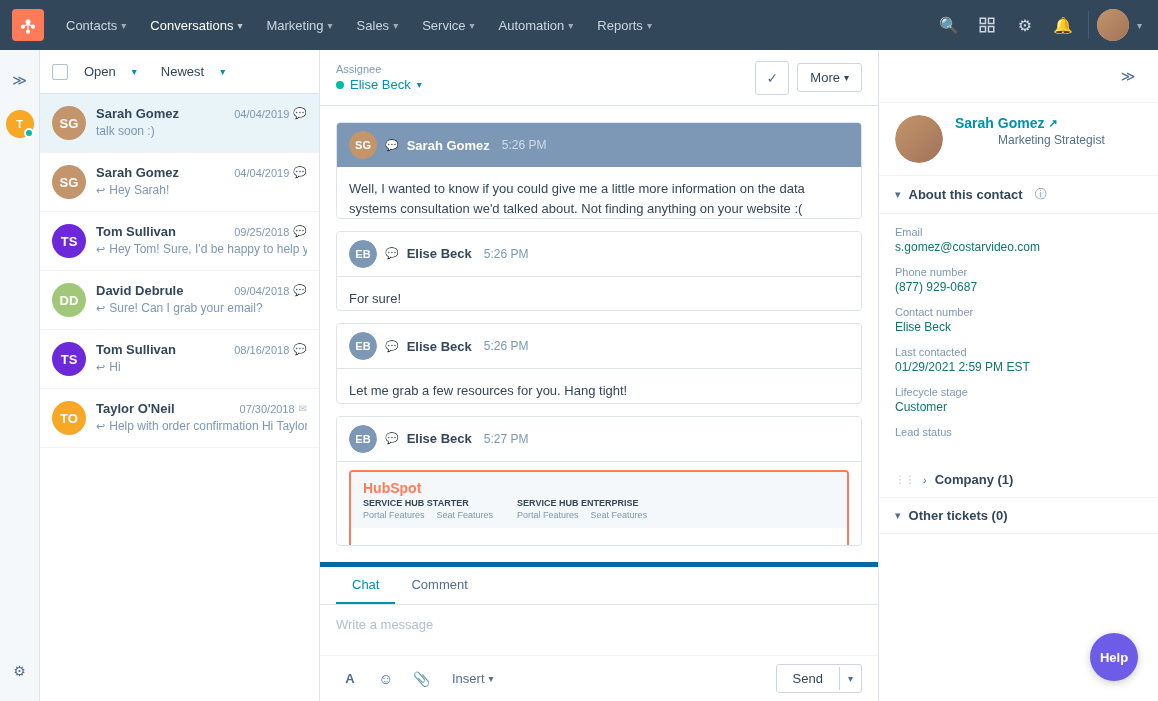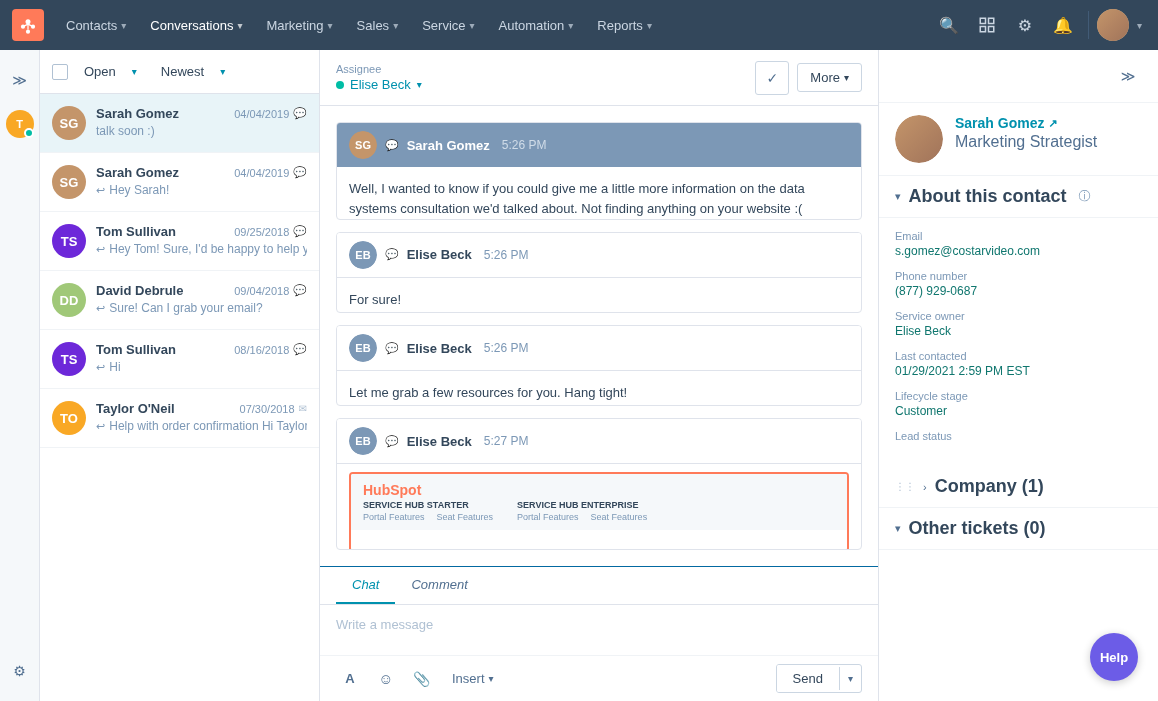--- a/index.html
+++ b/index.html
@@ -281,25 +281,24 @@
     .hs-logo-area {
       background: #f5f8fa;
       padding: 8px 12px;
       display: flex;
       align-items: center;
       gap: 16px;
     }
 
     
     .compose-tabs {
-      border-top: 1px solid #0369a1;
+      border-top: 5px solid #0369a1;
       border-bottom: 1px solid #dfe3eb;
       display: flex;
       padding: 0 16px;
-      font-style: italic;
     }
     .compose-tab {
       padding: 10px 16px;
       cursor: pointer;
       font-size: 13px;
       color: #516f90;
       border-bottom: 2px solid transparent;
     }
     .compose-tab.active {
       color: #0091ae;
@@ -395,40 +394,40 @@
       background: linear-gradient(135deg, #c4956a 0%, #a0735a 100%);
       border-radius: 50%;
     }
     .contact-name {
       font-size: 14px;
       font-weight: 600;
       color: #0091ae;
       display: flex; align-items: center; gap: 4px;
     }
     .external-icon { font-size: 11px; color: #0091ae; }
-    .contact-title { font-size: 16px; color: #516f90; margin-top: 2px; }
+    .contact-title { font-size: 12px; color: #516f90; margin-top: 2px; margin-left: 43px; }
     .right-collapse-btn {
       margin-left: auto;
       width: 28px; height: 28px;
       display: flex; align-items: center; justify-content: center;
       cursor: pointer;
       color: #516f90;
       font-size: 14px;
     }
 
     .section-header {
       display: flex;
       align-items: center;
       padding: 10px 16px;
       cursor: pointer;
       border-bottom: 1px solid #f0f3f6;
       gap: 8px;
     }
     .section-chevron { font-size: 11px; color: #516f90; }
-    .section-title { font-size: 18px; font-weight: 600; color: #33475b; }
+    .section-title { font-size: 13px; font-weight: 600; color: #33475b; }
     .section-content { padding: 12px 16px; }
     .field-row { margin-bottom: 12px; }
     .field-label { font-size: 11px; color: #7c98b6; margin-bottom: 2px; }
     .field-value { font-size: 12px; color: #0f766e; }
 
     .help-bubble {
       position: fixed;
       bottom: 20px;
       right: 20px;
       width: 48px; height: 48px;
@@ -804,21 +803,21 @@
     <div class="section-content">
       <div class="field-row">
         <div class="field-label">Email</div>
         <div class="field-value">s.gomez@costarvideo.com</div>
       </div>
       <div class="field-row">
         <div class="field-label">Phone number</div>
         <div class="field-value">(877) 929-0687</div>
       </div>
       <div class="field-row">
-        <div class="field-label">Service owner</div>
+        <div class="field-label">Contact number</div>
         <div class="field-value">Elise Beck</div>
       </div>
       <div class="field-row">
         <div class="field-label">Last contacted</div>
         <div class="field-value">01/29/2021 2:59 PM EST</div>
       </div>
       <div class="field-row">
         <div class="field-label">Lifecycle stage</div>
         <div class="field-value">Customer</div>
       </div>

